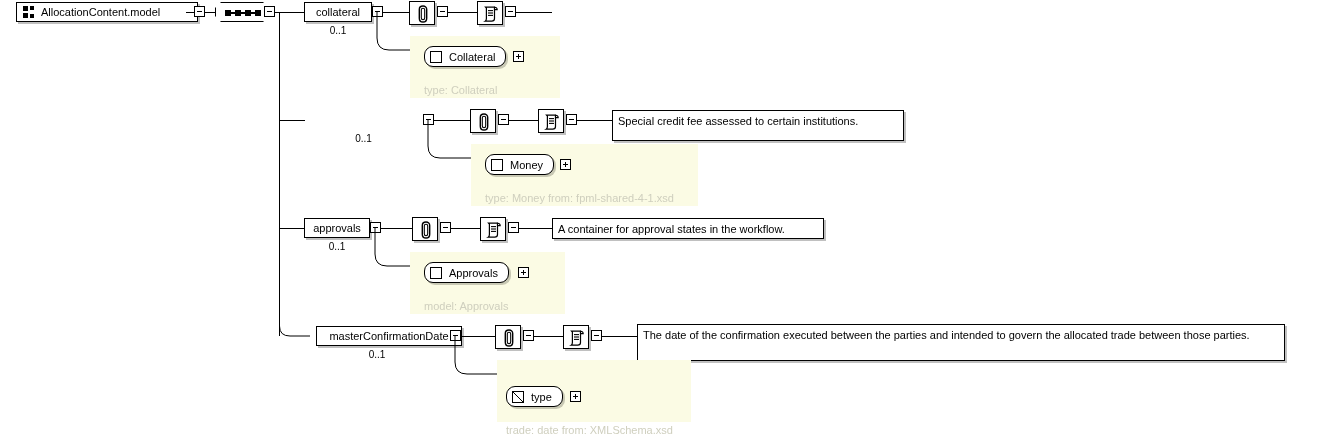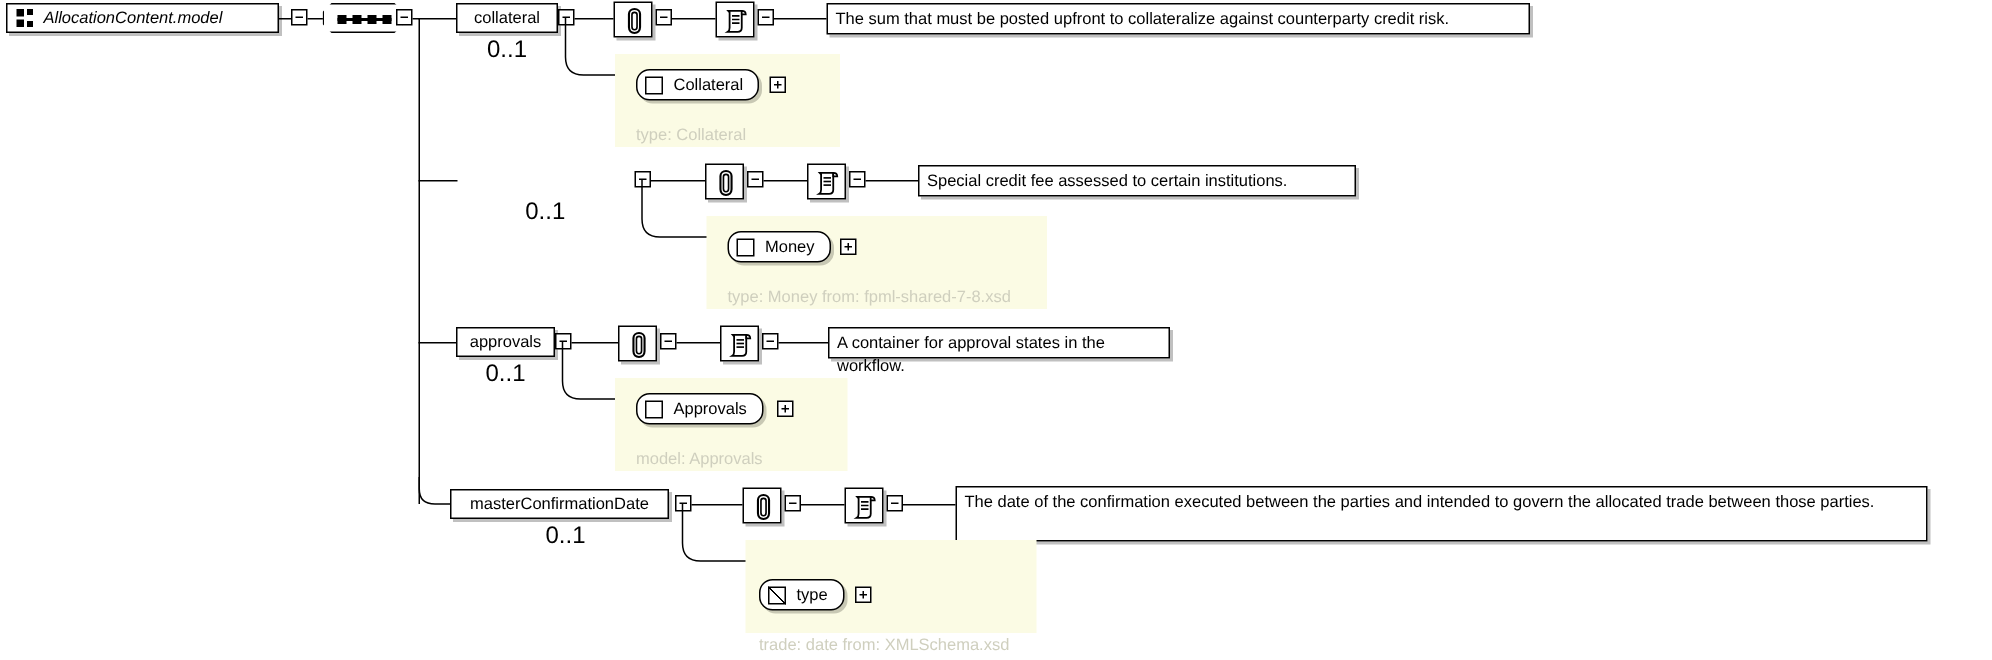--- a/index.html
+++ b/index.html
@@ -77,21 +77,21 @@
     box-shadow: 2px 2px 0 0 #c0c0c0;
     height: 20px;
     line-height: 18px;
     text-align: center;
     padding: 0 7px;
     font-size: 11px;
     white-space: nowrap;
   }
   .cardinality {
     position: absolute;
-    font-size: 16px;
+    font-size: 10px;
     color: #000000;
     white-space: nowrap;
     text-align: center;
   }
 
   
   .expander {
     position: absolute;
     width: 11px;
     height: 11px;
@@ -220,21 +220,21 @@
     font-size: 11px;
     color: #cfcfbe;
     white-space: nowrap;
   }
 </style>
 </head>
 <body>
 
 <div id="canvas">
 
-  <div class="model-box" style="left:4px; top:2px; width:182px;font-style:italic;">
+  <div class="model-box" style="left:16px; top:2px; width:182px;">
     <span class="model-icon">
       <i class="s1"></i>
         <i class="s2"></i>
         <i class="s3"></i>
         <i class="s4"></i>
     </span>
     <span>AllocationContent.model</span>
   </div>
 
   <div class="hline" style="left:186px; top:12px; width:8px;"></div>
@@ -276,21 +276,20 @@
       <path d="M4.5 3.2 L13.5 3.2 L13.5 14.5 C13.5 16.2 12.3 17.2 10.7 17.2 L4.2 17.2 C5.2 16.6 5.4 15.6 5.4 14.5 L5.4 4.2 Z" fill="#ffffff" stroke="#000000" stroke-width="1.2"></path>
       <path d="M13.5 3.2 C15.2 3.2 16.2 4.3 16.2 5.6 L13.5 5.6 Z" fill="#ffffff" stroke="#000000" stroke-width="1.1"></path>
       <line x1="7" y1="6.6" x2="12" y2="6.6" stroke="#000000" stroke-width="1.1"></line>
       <line x1="7" y1="9.0" x2="12" y2="9.0" stroke="#000000" stroke-width="1.1"></line>
       <line x1="7" y1="11.4" x2="12" y2="11.4" stroke="#000000" stroke-width="1.1"></line>
     </svg>
   </div>
   <div class="expander" style="left:505px; top:6px;"></div>
   <div class="hline" style="left:516px; top:12px; width:36px;"></div>
 
-  <div class="doc-box" style="left:551px; top:2px; width:469px; height:21px;">The sum that must be posted upfront to collateralize against counterparty credit risk.</div>
 
   <svg class="abs" style="left:376px; top:12px;" width="40" height="46">
     <path d="M1 0 L1 26 Q1 38 13 38 L40 38" fill="none" stroke="#000000" stroke-width="1"></path>
   </svg>
   <div class="type-panel" style="left:410px; top:36px; width:150px; height:62px;"></div>
   <div class="type-pill" style="left:424px; top:46px;">
     <span class="type-glyph"></span>
     <span>Collateral</span>
   </div>
   <div class="expander plus" style="left:513px; top:51px;"></div>
@@ -315,32 +314,32 @@
       <path d="M4.5 3.2 L13.5 3.2 L13.5 14.5 C13.5 16.2 12.3 17.2 10.7 17.2 L4.2 17.2 C5.2 16.6 5.4 15.6 5.4 14.5 L5.4 4.2 Z" fill="#ffffff" stroke="#000000" stroke-width="1.2"></path>
       <path d="M13.5 3.2 C15.2 3.2 16.2 4.3 16.2 5.6 L13.5 5.6 Z" fill="#ffffff" stroke="#000000" stroke-width="1.1"></path>
       <line x1="7" y1="6.6" x2="12" y2="6.6" stroke="#000000" stroke-width="1.1"></line>
       <line x1="7" y1="9.0" x2="12" y2="9.0" stroke="#000000" stroke-width="1.1"></line>
       <line x1="7" y1="11.4" x2="12" y2="11.4" stroke="#000000" stroke-width="1.1"></line>
     </svg>
   </div>
   <div class="expander" style="left:566px; top:114px;"></div>
   <div class="hline" style="left:577px; top:120px; width:36px;"></div>
 
-  <div class="doc-box" style="left:612px; top:110px; width:292px; height:21px;">Special credit fee assessed to certain institutions.</div>
+  <div class="doc-box" style="left:612px; top:110px; width:292px; height:31px;">Special credit fee assessed to certain institutions.</div>
 
   <svg class="abs" style="left:427px; top:120px;" width="50" height="46">
     <path d="M1 0 L1 26 Q1 38 13 38 L50 38" fill="none" stroke="#000000" stroke-width="1"></path>
   </svg>
   <div class="type-panel" style="left:471px; top:144px; width:227px; height:62px;"></div>
   <div class="type-pill" style="left:485px; top:154px;">
     <span class="type-glyph"></span>
     <span>Money</span>
   </div>
   <div class="expander plus" style="left:560px; top:159px;"></div>
-  <div class="type-label" style="left:485px; top:192px;">type: Money from: fpml-shared-7-8.xsd</div>
+  <div class="type-label" style="left:485px; top:192px;">type: Money from: fpml-shared-4-1.xsd</div>
 
   <div class="hline" style="left:279px; top:228px; width:26px;"></div>
   <div class="elem-box" style="left:304px; top:218px; width:66px;">approvals</div>
   <div class="cardinality" style="left:304px; top:241px; width:66px;">0..1</div>
   <div class="expander" style="left:370px; top:222px;"></div>
 
   <div class="hline" style="left:381px; top:228px; width:32px;"></div>
   <div class="icon-box" style="left:412px; top:217px;">
     <svg width="20" height="20" viewBox="0 0 20 20">
       <path d="M10 2 C7.8 2 6.3 3.4 6.3 5.4 L6.3 14.2 C6.3 16.6 7.9 18 10 18 C12.1 18 13.7 16.6 13.7 14.2 L13.7 5.4 C13.7 3.4 12.2 2 10 2 Z" fill="#ffffff" stroke="#000000" stroke-width="1.4"></path>
@@ -355,37 +354,37 @@
       <path d="M4.5 3.2 L13.5 3.2 L13.5 14.5 C13.5 16.2 12.3 17.2 10.7 17.2 L4.2 17.2 C5.2 16.6 5.4 15.6 5.4 14.5 L5.4 4.2 Z" fill="#ffffff" stroke="#000000" stroke-width="1.2"></path>
       <path d="M13.5 3.2 C15.2 3.2 16.2 4.3 16.2 5.6 L13.5 5.6 Z" fill="#ffffff" stroke="#000000" stroke-width="1.1"></path>
       <line x1="7" y1="6.6" x2="12" y2="6.6" stroke="#000000" stroke-width="1.1"></line>
       <line x1="7" y1="9.0" x2="12" y2="9.0" stroke="#000000" stroke-width="1.1"></line>
       <line x1="7" y1="11.4" x2="12" y2="11.4" stroke="#000000" stroke-width="1.1"></line>
     </svg>
   </div>
   <div class="expander" style="left:508px; top:222px;"></div>
   <div class="hline" style="left:519px; top:228px; width:34px;"></div>
 
-  <div class="doc-box" style="left:552px; top:218px; width:228px; height:21px;">A container for approval states in the workflow.</div>
+  <div class="doc-box" style="left:552px; top:218px; width:272px; height:21px;">A container for approval states in the workflow.</div>
 
   <svg class="abs" style="left:374px; top:228px;" width="50" height="46">
     <path d="M1 0 L1 26 Q1 38 13 38 L50 38" fill="none" stroke="#000000" stroke-width="1"></path>
   </svg>
   <div class="type-panel" style="left:410px; top:252px; width:155px; height:62px;"></div>
   <div class="type-pill" style="left:424px; top:262px;">
     <span class="type-glyph"></span>
     <span>Approvals</span>
   </div>
   <div class="expander plus" style="left:518px; top:267px;"></div>
   <div class="type-label" style="left:424px; top:300px;">model: Approvals</div>
 
   <svg class="abs" style="left:276px; top:318px;" width="34" height="22">
     <path d="M3.5 0 L3.5 8 Q3.5 18 14 18 L34 18" fill="none" stroke="#000000" stroke-width="1"></path>
   </svg>
-  <div class="elem-box" style="left:300px; top:326px; width:146px;">masterConfirmationDate</div>
+  <div class="elem-box" style="left:316px; top:326px; width:146px;">masterConfirmationDate</div>
   <div class="cardinality" style="left:304px; top:349px; width:146px;">0..1</div>
   <div class="expander" style="left:450px; top:330px;"></div>
 
   <div class="hline" style="left:461px; top:336px; width:35px;"></div>
   <div class="icon-box" style="left:495px; top:325px;">
     <svg width="20" height="20" viewBox="0 0 20 20">
       <path d="M10 2 C7.8 2 6.3 3.4 6.3 5.4 L6.3 14.2 C6.3 16.6 7.9 18 10 18 C12.1 18 13.7 16.6 13.7 14.2 L13.7 5.4 C13.7 3.4 12.2 2 10 2 Z" fill="#ffffff" stroke="#000000" stroke-width="1.4"></path>
       <path d="M10 4.2 C8.9 4.2 8.3 4.9 8.3 5.8 L8.3 13.8 C8.3 15 8.9 15.8 10 15.8 C11.1 15.8 11.7 15 11.7 13.8 L11.7 5.8 C11.7 4.9 11.1 4.2 10 4.2 Z" fill="#ffffff" stroke="#000000" stroke-width="1.1"></path>
     </svg>
   </div>

